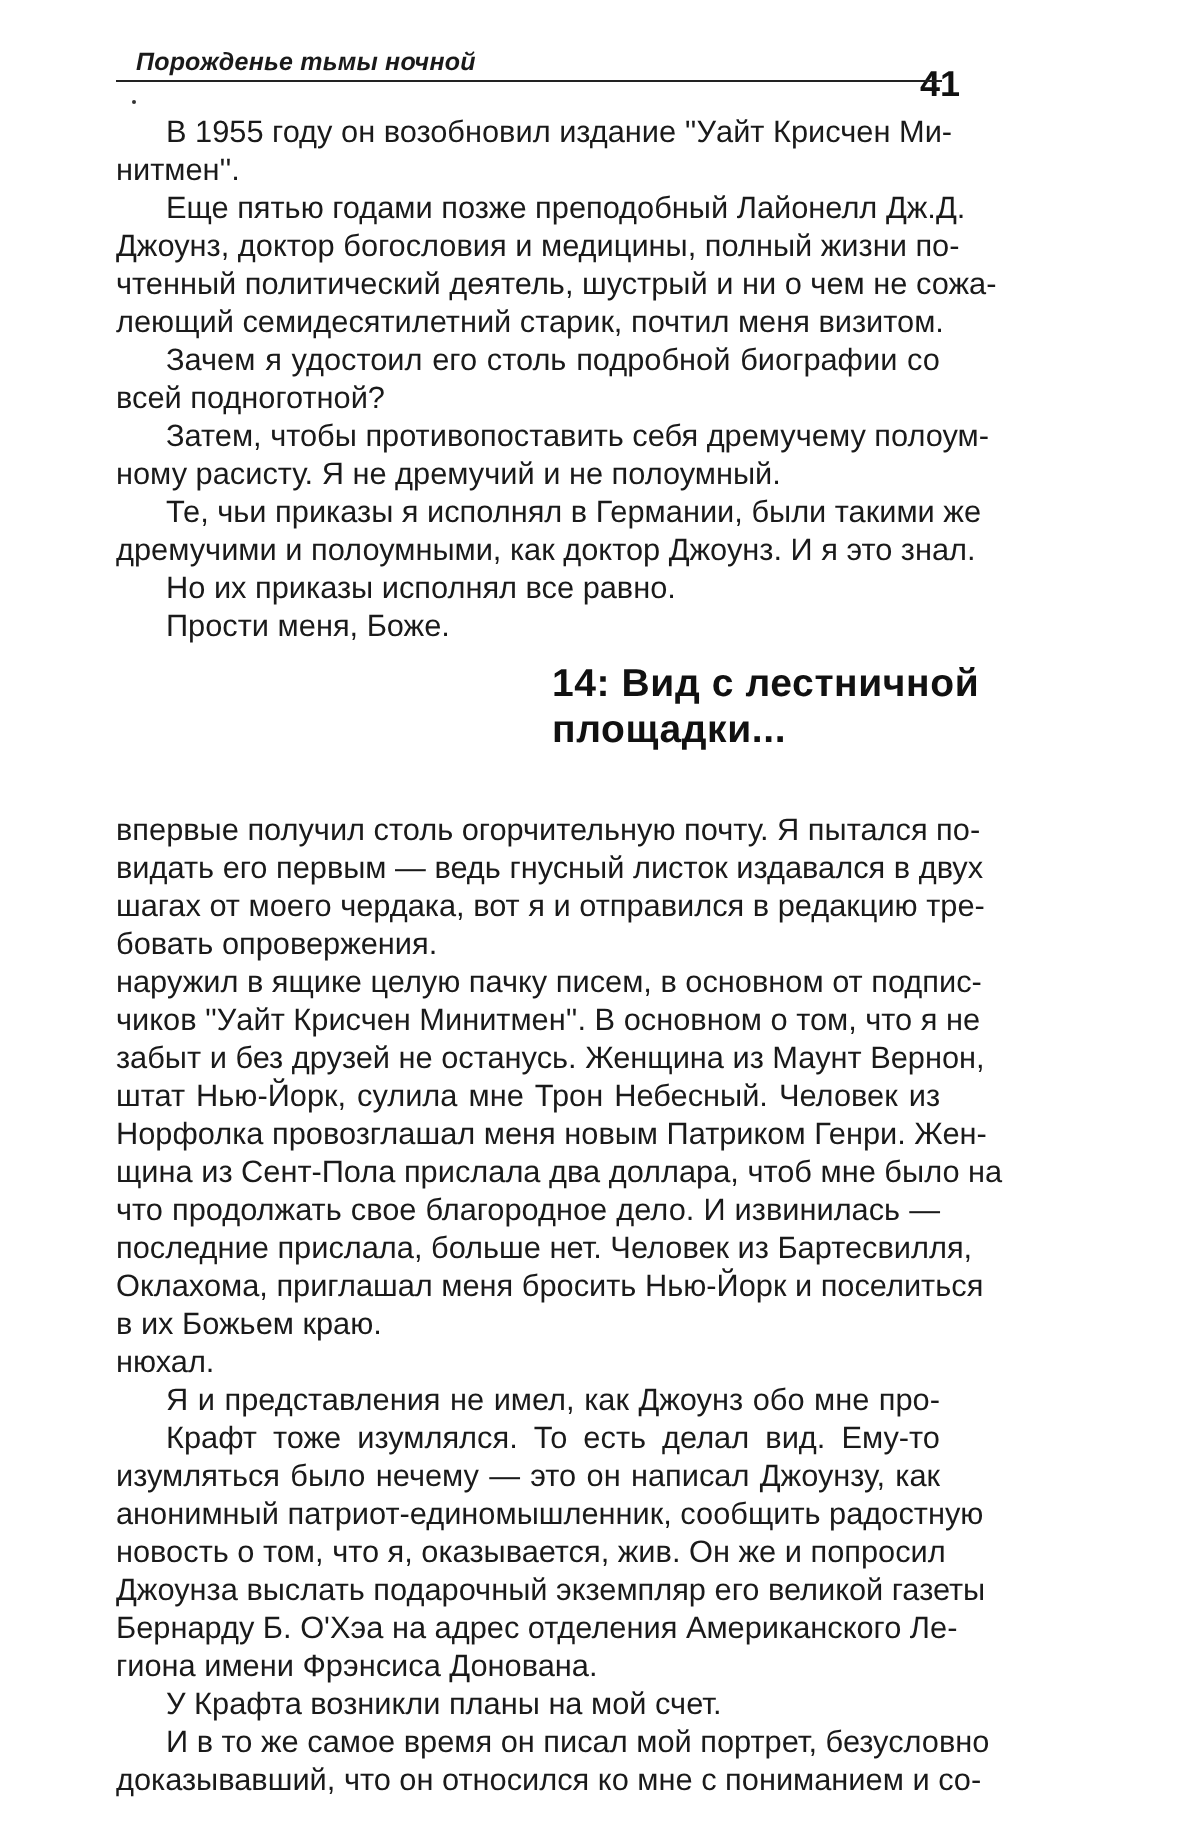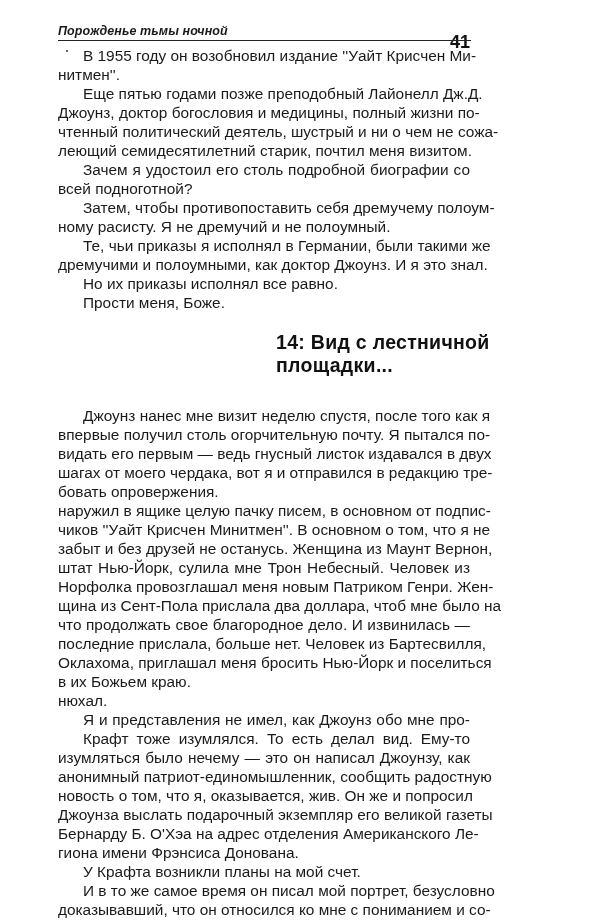--- a/index.html
+++ b/index.html
@@ -1,18 +1,18 @@
 <!DOCTYPE html>
 <html><head>
   <meta charset="utf-8">
   <style>
     html, body { margin: 0; padding: 0; background: #ffffff; }
     body { width: 600px; height: 920px; position: relative; overflow: hidden; color: #1a1a1a; }
     .page { position: absolute; left: 0; top: 0; width: 600px; height: 920px; }
-    .header { position: absolute; left: 58px; top: 22px; width: 412px; height: 18px; }
+    .header { position: absolute; left: 68px; top: 22px; width: 412px; height: 18px; }
     .header-title { position: absolute; left: 0; top: 2px; font-family: "Liberation Sans", sans-serif; font-style: italic; font-weight: bold; font-size: 12.5px; color: #1a1a1a; letter-spacing: 0.1px; }
     .page-number { position: absolute; right: 0; top: -2px; font-family: "Liberation Sans", sans-serif; font-weight: bold; font-size: 18px; color: #111; margin-top: 12px; }
     .rule { position: absolute; left: 58px; top: 40px; width: 413px; height: 0; border-top: 1.5px solid #222; }
     .stray-dot { position: absolute; left: 66px; top: 50px; width: 2px; height: 2px; background: #333; border-radius: 50%; }
     .text { position: absolute; left: 58px; width: 412px; font-family: "Liberation Sans", sans-serif; font-size: 15.4px; line-height: 19px; color: #1a1a1a; text-align: justify; }
     .line { display: block; white-space: nowrap; height: 19px; text-align-last: justify; }
     .line.last { text-align-last: left; }
     .line.indent { padding-left: 25px; }
     .chapter { position: absolute; left: 276px; top: 331px; font-family: "Liberation Sans", sans-serif; font-weight: bold; font-size: 19.5px; line-height: 23px; color: #111; letter-spacing: 0.3px; }
     .chapter span { display: block; white-space: nowrap; }
@@ -21,21 +21,21 @@
 <body>
 
 <div class="page">
   <div class="header">
     <span class="header-title">Порожденье тьмы ночной</span>
     <span class="page-number">41</span>
   </div>
   <div class="rule"></div>
   <div class="stray-dot"></div>
 
-  <div class="text" id="before" style="top:46px;">
+  <div class="text" id="before" style="top:57px;">
       <span class="line indent">В 1955 году он возобновил издание ''Уайт Крисчен Ми-</span>
       <span class="line last">нитмен''.</span>
       <span class="line indent">Еще пятью годами позже преподобный Лайонелл Дж.Д.</span>
       <span class="line">Джоунз, доктор богословия и медицины, полный жизни по-</span>
       <span class="line">чтенный политический деятель, шустрый и ни о чем не сожа-</span>
       <span class="line last">леющий семидесятилетний старик, почтил меня визитом.</span>
       <span class="line indent">Зачем я удостоил его столь подробной биографии со</span>
       <span class="line last">всей подноготной?</span>
       <span class="line indent">Затем, чтобы противопоставить себя дремучему полоум-</span>
       <span class="line last">ному расисту. Я не дремучий и не полоумный.</span>
@@ -44,21 +44,20 @@
       <span class="line indent last">Но их приказы исполнял все равно.</span>
       <span class="line indent last">Прости меня, Боже.</span>
     </div>
 
   <div class="chapter">
     <span>14: Вид с лестничной</span>
     <span>площадки...</span>
   </div>
 
   <div class="text" id="after" style="top:406px;">
-      <span class="line indent">Джоунз нанес мне визит неделю спустя, после того как я</span>
       <span class="line">впервые получил столь огорчительную почту. Я пытался по-</span>
       <span class="line">видать его первым — ведь гнусный листок издавался в двух</span>
       <span class="line">шагах от моего чердака, вот я и отправился в редакцию тре-</span>
       <span class="line last">бовать опровержения.</span>
       <span class="line">наружил в ящике целую пачку писем, в основном от подпис-</span>
       <span class="line">чиков ''Уайт Крисчен Минитмен''. В основном о том, что я не</span>
       <span class="line">забыт и без друзей не останусь. Женщина из Маунт Вернон,</span>
       <span class="line">штат Нью-Йорк, сулила мне Трон Небесный. Человек из</span>
       <span class="line">Норфолка провозглашал меня новым Патриком Генри. Жен-</span>
       <span class="line">щина из Сент-Пола прислала два доллара, чтоб мне было на</span>

